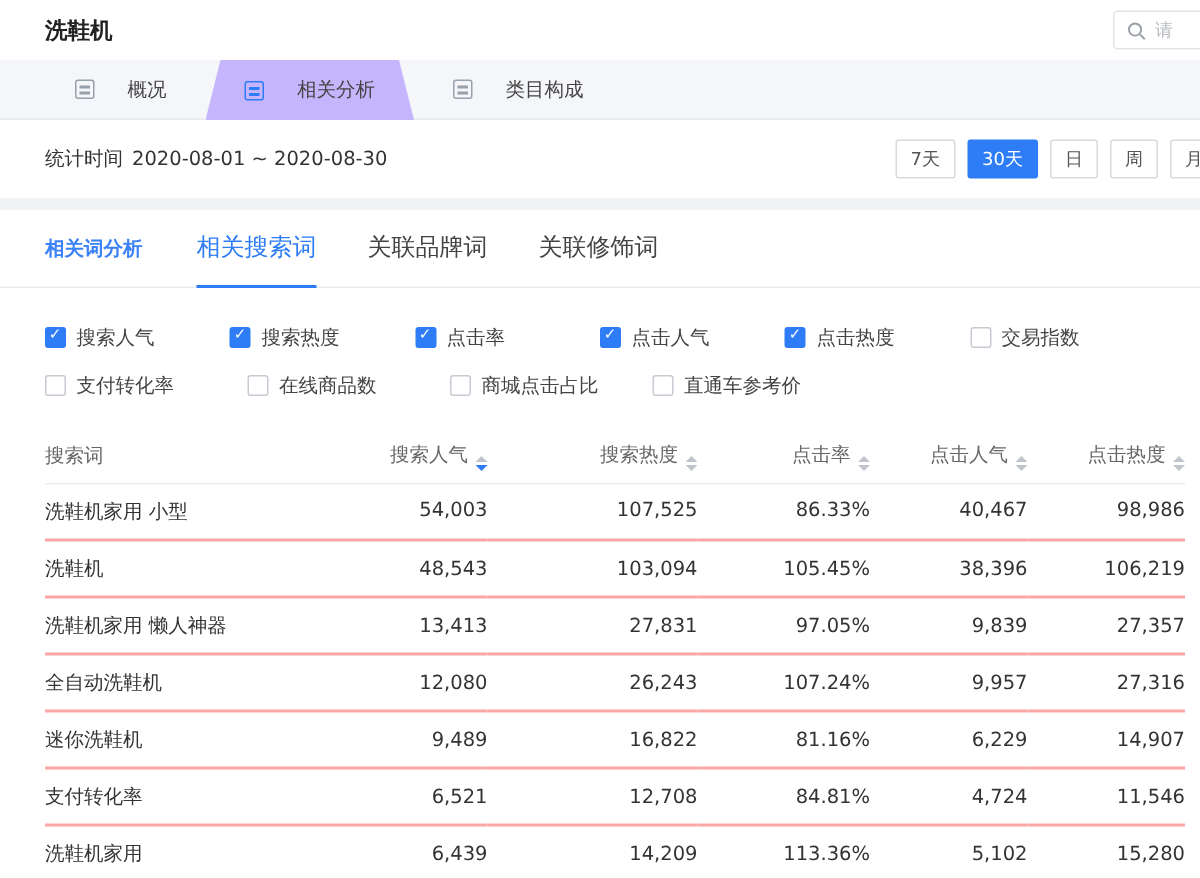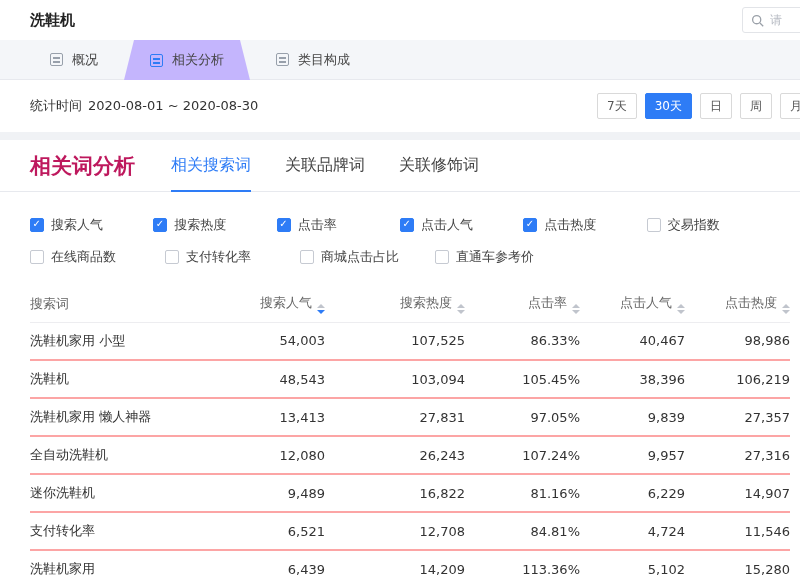--- a/index.html
+++ b/index.html
@@ -11,37 +11,37 @@
     font-family:"DejaVu Sans","Liberation Sans",sans-serif; font-size:13px;
   }
   
   .topbar { height:40px; display:flex; align-items:center; padding:0 30px; position:relative; background:#fff; }
   .page-title { font-size:15px; font-weight:bold; color:#222; }
   .topbar-divider { position:absolute; right:52px; top:12px; height:16px; border-left:1px solid #e5e7eb; }
   .search-box { position:absolute; top:7px; right:-92px; width:150px; height:26px; border:1px solid #e2e4e8; border-radius:3px; display:flex; align-items:center; gap:6px; padding:0 8px; color:#b8bcc4; font-size:12px; background:#fff; }
   .search-box svg { flex:0 0 auto; }
   
   .tabbar { height:40px; background:#f4f6f9; display:flex; align-items:stretch; padding-left:24px; border-bottom:1px solid var(--border); }
-  .main-tab { display:flex; align-items:center; gap:9px; padding:0 26px; cursor:pointer; color:#444; font-size:13px; position:relative; }
+  .main-tab { display:flex; align-items:center; gap:22px; padding:0 26px; cursor:pointer; color:#444; font-size:13px; position:relative; }
   .main-tab .tab-icon { width:13px; height:13px; border:1px solid #98a0ab; border-radius:2px; position:relative; display:inline-block; }
   .main-tab .tab-icon::before { content:''; position:absolute; left:2px; right:2px; top:3px; height:2px; background:#98a0ab; box-shadow:0 4px 0 #98a0ab; }
   .main-tab.active { background:#c4b5fd; margin-bottom:-1px; clip-path:polygon(10px 0, calc(100% - 10px) 0, 100% 100%, 0 100%); }
   .main-tab.active .tab-icon { border-color:var(--accent); }
   .main-tab.active .tab-icon::before { background:var(--accent); box-shadow:0 4px 0 var(--accent); }
   
   .statsrow { height:52px; display:flex; align-items:center; padding:0 30px; position:relative; background:#fff; }
   .stats-text { color:#333; font-size:13px; }
   .stats-text .stats-label { margin-right:6px; }
   .time-buttons { position:absolute; right:-12px; top:13px; display:flex; gap:8px; }
   .time-btn { height:26px; min-width:26px; padding:0 9px; border:1px solid #d9d9d9; background:#fff; color:#555; font-size:12px; border-radius:2px; cursor:pointer; font-family:inherit; line-height:24px; }
   .time-btn.active { background:var(--accent); border-color:var(--accent); color:#fff; }
   .band { height:8px; background:#f0f2f5; }
   
   .section-head { height:52px; display:flex; align-items:stretch; padding:0 30px; border-bottom:1px solid var(--border); }
-  .section-title { font-size:21px; font-weight:bold; align-self:center; margin-right:36px; color:#be185d; }
+  .section-title { font-size:13px; font-weight:bold; align-self:center; margin-right:36px; color:#3b82f6; }
   .subtabs { display:flex; gap:34px; align-items:stretch; }
   .subtab { display:flex; align-items:center; position:relative; font-size:16px; color:#444; cursor:pointer; }
   .subtab.active { color:var(--accent); }
   .subtab.active::after { content:''; position:absolute; left:0; right:0; bottom:-1px; height:2px; background:var(--accent); }
   
   .filters { padding:24px 30px 6px; }
   .filter-row { display:flex; margin-bottom:14px; }
   .filter-item { display:flex; align-items:center; gap:7px; width:135px; cursor:pointer; }
   .cb { width:14px; height:14px; border:1px solid #c6cad2; border-radius:2px; background:#fff; position:relative; flex:0 0 auto; }
   .cb.checked { background:var(--accent); border-color:var(--accent); }
@@ -140,25 +140,25 @@
           <span class="filter-label">点击热度</span>
         </label>
         <label class="filter-item">
           <span class="cb"></span>
           <span class="filter-label">交易指数</span>
         </label>
       </div>
       <div class="filter-row">
         <label class="filter-item">
           <span class="cb"></span>
+          <span class="filter-label">支付转化率</span>
+        </label>
+        <label class="filter-item">
+          <span class="cb"></span>
           <span class="filter-label">在线商品数</span>
-        </label>
-        <label class="filter-item">
-          <span class="cb"></span>
-          <span class="filter-label">支付转化率</span>
         </label>
         <label class="filter-item">
           <span class="cb"></span>
           <span class="filter-label">商城点击占比</span>
         </label>
         <label class="filter-item">
           <span class="cb"></span>
           <span class="filter-label">直通车参考价</span>
         </label>
       </div>

